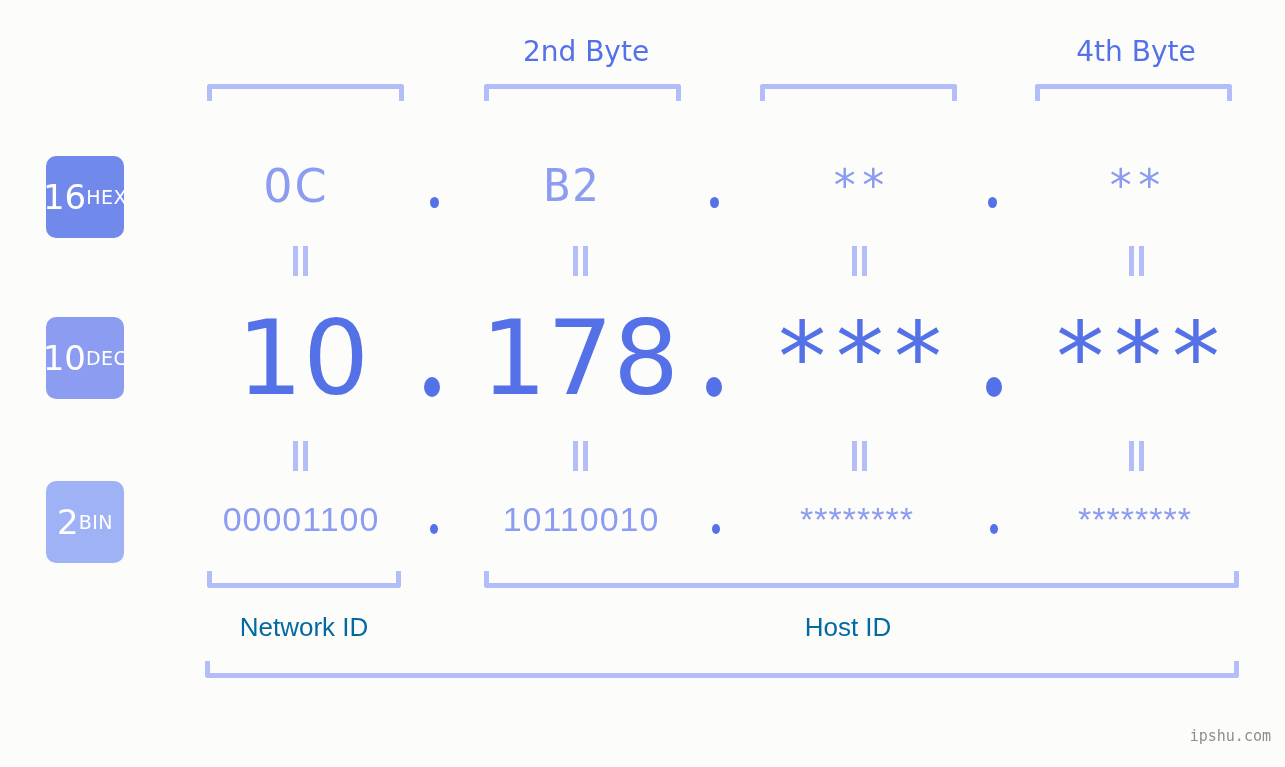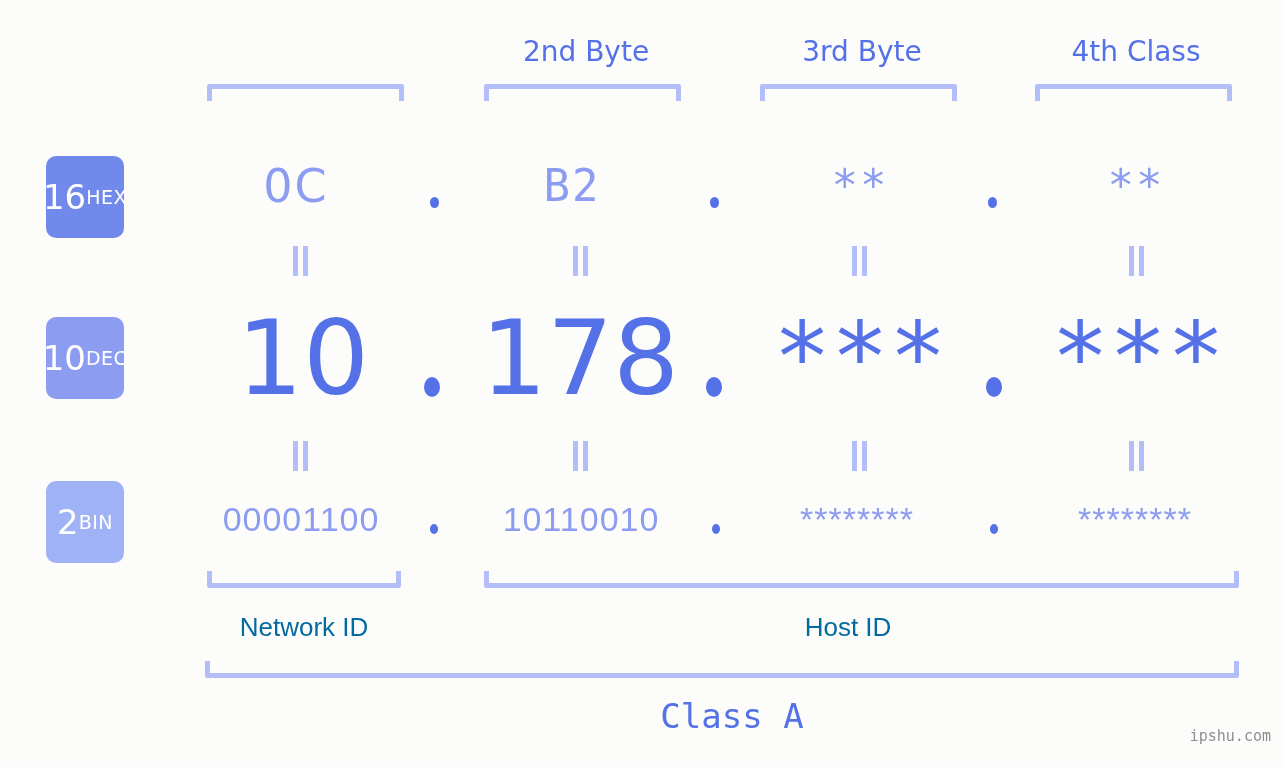--- a/index.html
+++ b/index.html
@@ -180,22 +180,21 @@
     color: #8e8e8e;
     letter-spacing: 0px;
   }
 </style>
 </head>
 <body>
 
 <div id="stage">
 
   <div class="byte-label" style="left:472px;width:228px;">2nd Byte</div>
-  <div class="byte-label" style="left:748px;width:228px;">3rd Byte</div>
-  <div class="byte-label" style="left:1022px;width:228px;">4th Class</div>
+  <div class="byte-label" style="left:1022px;width:228px;">4th Byte</div>
 
   <div class="bracket bracket-top" style="left:207px;top:84px;width:197px;height:17px;"></div>
   <div class="bracket bracket-top" style="left:484px;top:84px;width:197px;height:17px;"></div>
   <div class="bracket bracket-top" style="left:760px;top:84px;width:197px;height:17px;"></div>
   <div class="bracket bracket-top" style="left:1035px;top:84px;width:197px;height:17px;"></div>
 
   <div class="base-badge" style="top:156px;background:#7289ec;">
     <span class="num">16</span>
     <span class="nm">HEX</span>
   </div>
@@ -275,17 +274,16 @@
     <div class="dot bin" style="left:990px;top:524px;"></div>
   </div>
 
   <div class="bracket bracket-bottom" style="left:207px;top:571px;width:194px;height:17px;"></div>
   <div class="bracket bracket-bottom" style="left:484px;top:571px;width:755px;height:17px;"></div>
 
   <div class="section-label" style="left:204px;top:612px;width:200px;">Network ID</div>
   <div class="section-label" style="left:748px;top:612px;width:200px;">Host ID</div>
 
   <div class="bracket bracket-bottom" style="left:205px;top:661px;width:1034px;height:17px;"></div>
-  <div class="class-label" style="left:632px;top:696px;width:200px;">Class A</div>
 
   <div class="watermark">ipshu.com</div>
 
 </div>
 
 </body></html>

